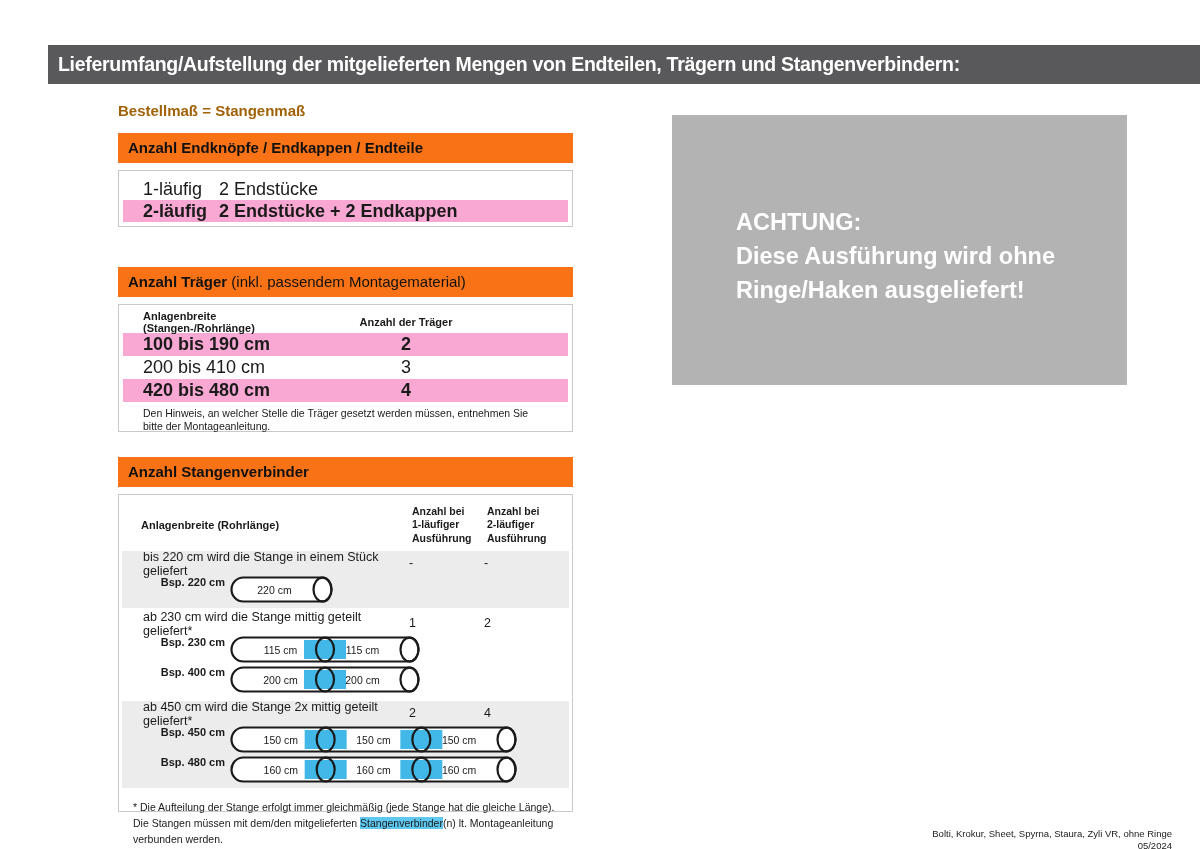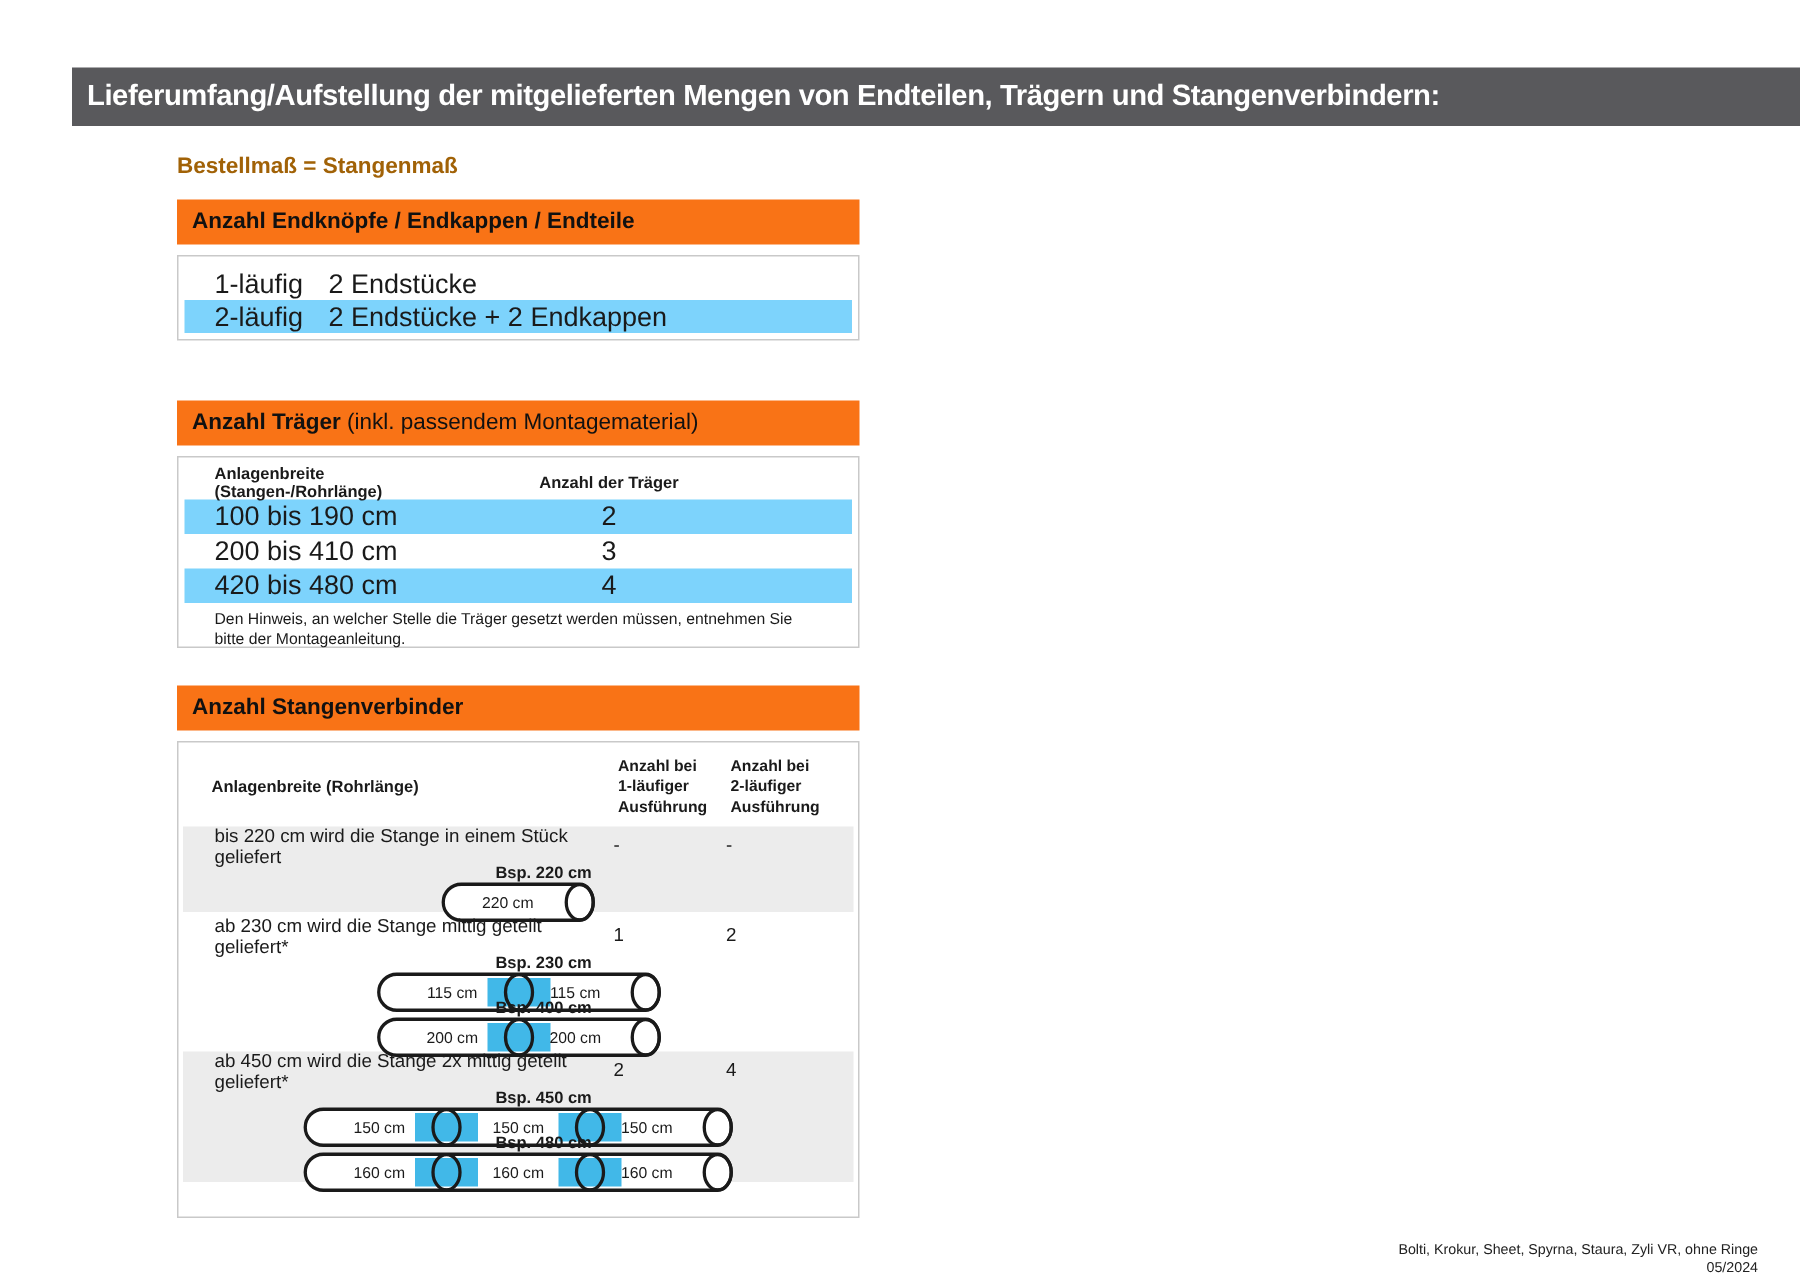--- a/index.html
+++ b/index.html
@@ -24,42 +24,42 @@
   #secbar3{top:445px;font-weight:bold;}
 
   
   .tablebox{position:absolute;left:118px;width:455px;border:1.5px solid #c9c9c9;background:#fff;
             box-sizing:border-box;}
   #table1{top:158px;height:57px;padding-top:7px;}
   #table2{top:292px;height:128px;padding-top:6px;}
   #table3{top:482px;height:318px;}
 
   .row{display:flex;align-items:center;height:22px;font-size:18px;margin:0 4px;}
-  .row.stripe{background:#7dd3fc;}
+  .row.stripe{background:#f9a8d4;font-weight:bold;}
   #table1 .c1{width:76px;padding-left:20px;}
   #table2 .row{height:23px;}
   #table2 .c1{flex:1;padding-left:20px;}
   #table2 .c2{width:160px;text-align:center;}
   #table2 .sp{width:82px;}
   .t2head{display:flex;align-items:center;height:22px;font-size:11px;font-weight:bold;margin:0 4px;}
   .t2head .c1{flex:1;padding-left:20px;}
   .t2head .c2{width:160px;text-align:center;}
   .t2head .sp{width:82px;}
   .note{font-size:10.5px;line-height:1.25;padding:5px 40px 0 24px;}
 
   
   .t3head{display:flex;align-items:center;height:52px;font-size:10.5px;font-weight:bold;padding-top:4px;}
   .t3head .c1{flex:1;padding-left:22px;font-size:11px;}
   .t3col{width:75px;text-align:left;white-space:pre-line;line-height:1.3;}
   .t3sp{width:10px;}
   .block{margin:0 3px 3px 3px;padding:3px 0 5px 0;}
   .block.stripe{background:#ececec;}
   .blockrow{display:flex;align-items:center;height:19px;font-size:12.5px;}
   .blockrow .c1{flex:1;padding-left:21px;}
-  .rodrow{display:flex;align-items:center;height:27px;margin-top:3px;flex-direction:column;}
+  .rodrow{display:flex;align-items:flex-start;height:27px;margin-top:3px;}
   .rodlabel{width:103px;text-align:right;font-weight:bold;font-size:11px;margin-right:5px;}
   .rodsvg{display:block;}
   .footnote{font-size:10.5px;line-height:1.5;padding:9px 14px 0 14px;}
   .hl{background:#5ec8f0;}
 
   
   .attention{position:absolute;left:672px;top:103px;width:455px;height:270px;background:#b3b3b3;
              box-sizing:border-box;padding:90px 20px 0 64px;}
   .attention .txt{color:#fff;font-weight:bold;font-size:23.5px;line-height:34px;white-space:pre-line;}
 
@@ -80,20 +80,25 @@
     <div class="row">
       <span class="c1">1-läufig</span>
       <span class="c2">2 Endstücke</span>
     </div>
     <div class="row stripe">
       <span class="c1">2-läufig</span>
       <span class="c2">2 Endstücke + 2 Endkappen</span>
     </div>
   </div>
 
+  <div class="attention">
+    <div class="txt">ACHTUNG:
+Diese Ausführung wird ohne
+Ringe/Haken ausgeliefert!</div>
+  </div>
 
   <div class="secbar" id="secbar2">
     <b>Anzahl Träger</b><span class="plain"> (inkl. passendem Montagematerial)</span>
   </div>
   <div class="tablebox" id="table2">
     <div class="t2head">
       <span class="c1">Anlagenbreite (Stangen-/Rohrlänge)</span>
       <span class="c2">Anzahl der Träger</span>
       <span class="sp"></span>
     </div>
@@ -216,20 +221,23 @@
               <ellipse cx="191.33333333333334" cy="13.5" rx="9" ry="11.8" fill="none" stroke="#1a1a1a" stroke-width="2.2"></ellipse>
               <ellipse cx="276.5" cy="13.5" rx="9" ry="11.8" fill="none" stroke="#1a1a1a" stroke-width="2.2"></ellipse>
               <text x="50.833333333333336" y="17.5" font-size="10.5" text-anchor="middle" fill="#1a1a1a" font-family="Liberation Sans, sans-serif">160 cm</text>
               <text x="143.5" y="17.5" font-size="10.5" text-anchor="middle" fill="#1a1a1a" font-family="Liberation Sans, sans-serif">160 cm</text>
               <text x="229.16666666666669" y="17.5" font-size="10.5" text-anchor="middle" fill="#1a1a1a" font-family="Liberation Sans, sans-serif">160 cm</text>
             </svg>
           </span>
       </div>
     </div>
 
+    <div class="footnote">
+      <span>* Die Aufteilung der Stange erfolgt immer gleichmäßig (jede Stange hat die gleiche Länge). Die Stangen müssen mit dem/den mitgelieferten </span><span class="hl">Stangenverbinder</span><span>(n) lt. Montageanleitung verbunden werden.</span>
+    </div>
   </div>
 
   <div class="footer">
     <div>Bolti, Krokur, Sheet, Spyrna, Staura, Zyli VR, ohne Ringe</div>
     <div>05/2024</div>
   </div>
 
 </div>
 
 </body></html>

